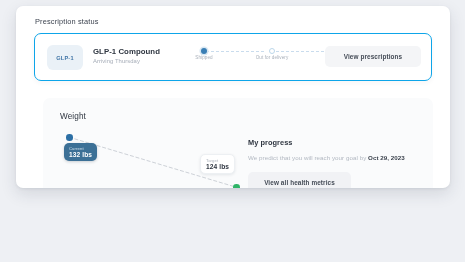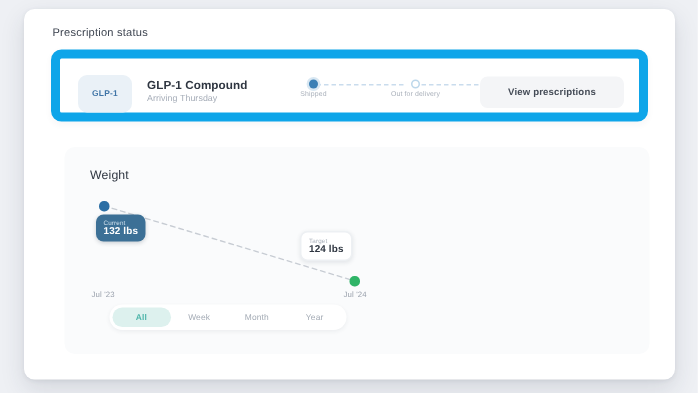--- a/index.html
+++ b/index.html
@@ -6,41 +6,41 @@
   html, body {
     width: 465px; height: 262px;
     background: #eef0f4;
     font-family: "Liberation Sans", sans-serif;
     -webkit-font-smoothing: antialiased;
     overflow: hidden;
   }
   #frame {
     position: absolute;
     left: 16px; top: 6px;
-    width: 434px; height: 247px;
+    width: 434px; height: 182px;
     background: #ffffff;
     border-radius: 7px;
     box-shadow: 0 6px 16px rgba(40,50,70,.13), 0 1px 3px rgba(40,50,70,.08);
     overflow: hidden;
   }
   .section-title {
     position: absolute;
     left: 19px; top: 11px;
     font-size: 7.4px;
     color: #3d4450;
     letter-spacing: .15px;
   }
 
   
   #rx-card {
     position: absolute;
     left: 18px; top: 27px;
     width: 398px; height: 48px;
     background: #ffffff;
-    border: 6px solid #0ea5e9;
+    border: 1px solid #0ea5e9;
     border-radius: 7px;
     box-shadow: 0 2px 5px rgba(40,50,70,.045);
   }
   #rx-badge {
     position: absolute;
     left: 12px; top: 11px;
     width: 36px; height: 25px;
     background: #eaf1f7;
     border-radius: 6px;
     display: flex; align-items: center; justify-content: center;
@@ -220,15 +220,24 @@
     <div class="axis-label" id="axis-left">Jul '23</div>
     <div class="axis-label" id="axis-right">Jul '24</div>
 
     <div id="tabs">
       <div class="tab active">All</div>
       <div class="tab">Week</div>
       <div class="tab">Month</div>
       <div class="tab">Year</div>
     </div>
 
+    <div id="progress">
+      <div id="progress-title">My progress</div>
+      <div id="progress-text">
+        <span>We predict that you will reach your goal by </span><b>Oct 29, 2023</b>
+      </div>
+      <button id="metrics-btn">
+        <span>View all health metrics</span>
+      </button>
+    </div>
   </div>
 
 </div>
 
 </body></html>

